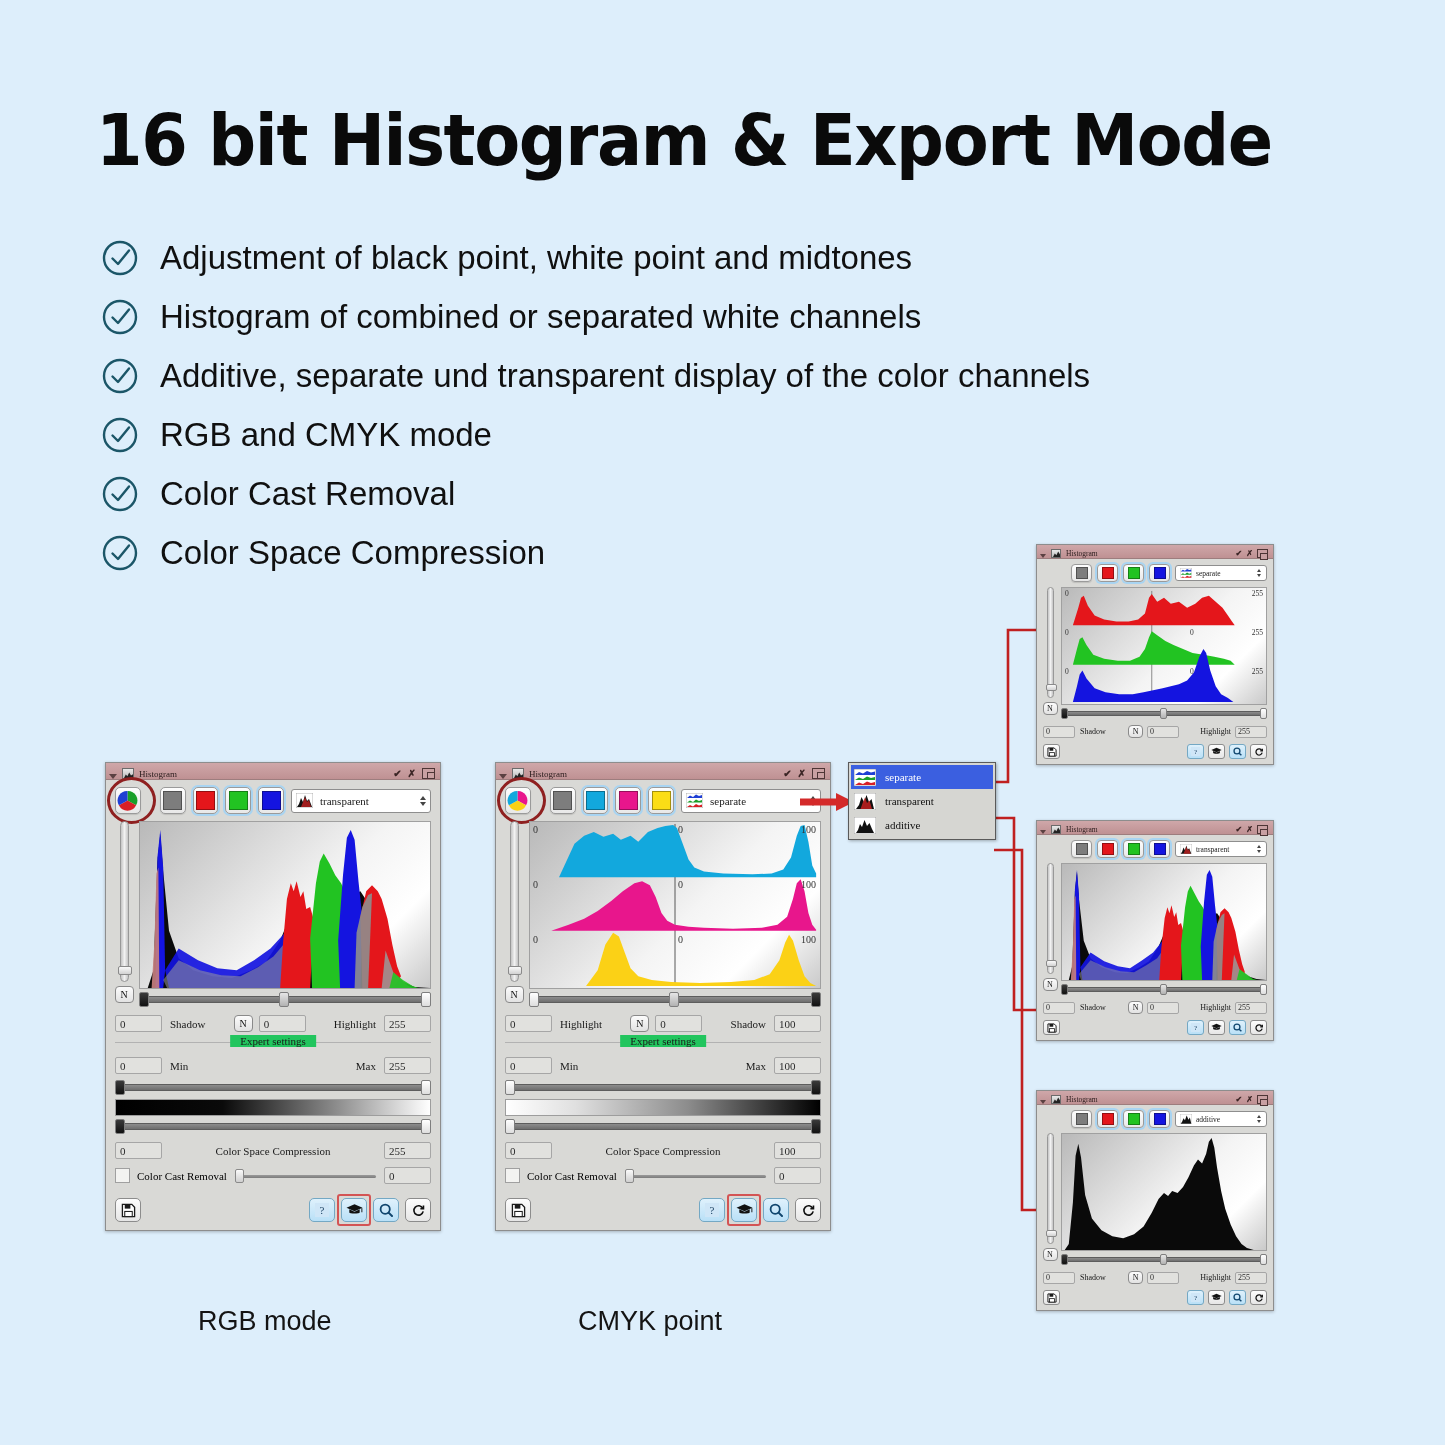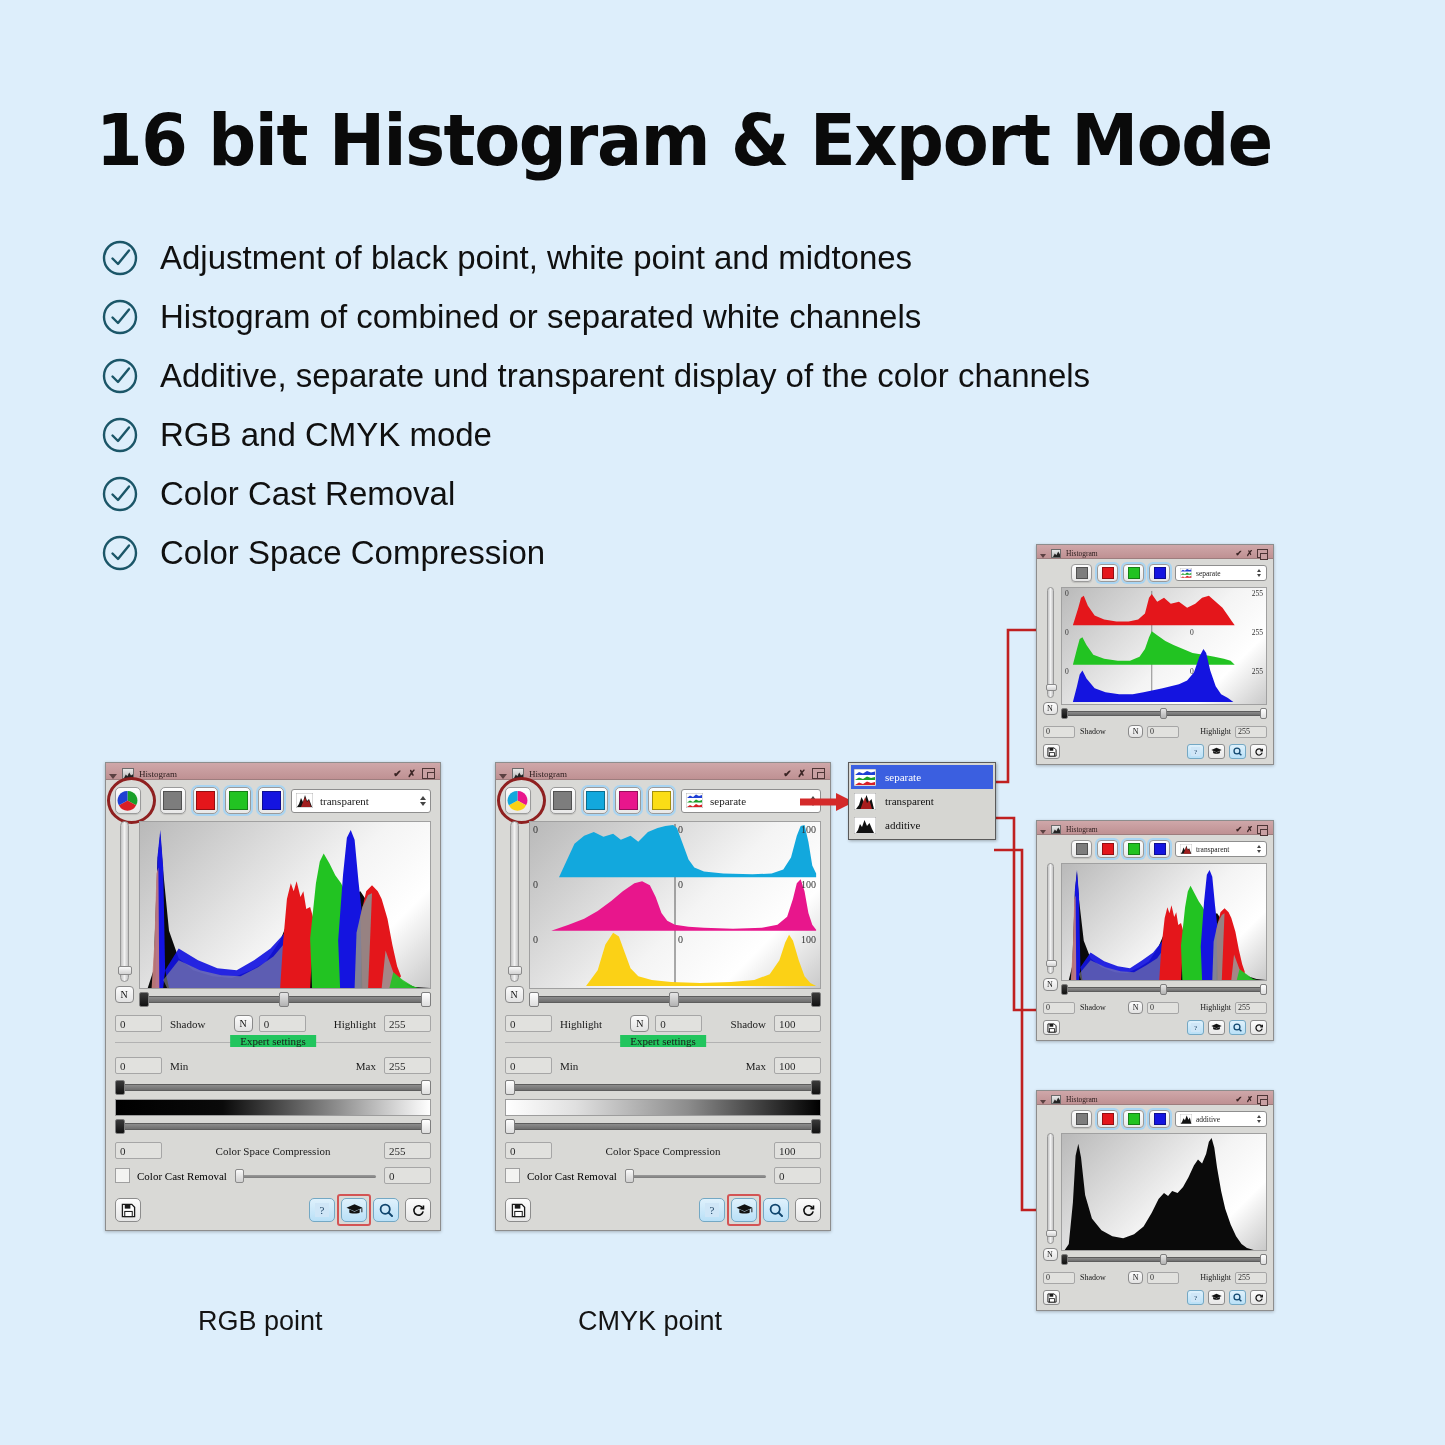--- a/index.html
+++ b/index.html
@@ -611,21 +611,21 @@
       </span>
       <span class="tbtn">
         <svg width="15" height="15" viewBox="0 0 16 16">
             <path d="M12.5 5.5 A5 5 0 1 0 13 9" fill="none" stroke="#111" stroke-width="1.7"></path>
             <path d="M13.3 2.6 L13.3 6 L10 6" fill="none" stroke="#111" stroke-width="1.7"></path>
           </svg>
       </span>
     </div>
   </div>
 </div>
-<div class="caption" style="left:198px; top:1306px;">RGB point</div>
+<div class="caption" style="left:198px; top:1306px;">RGB mode</div>
 
 <div class="dlg" id="cmyk-dlg" style="left:495px; top:762px; width:336px;">
   <div class="dlg-title">
     <span class="tb-arrow"></span>
     <span class="tb-appicon"></span>
     <span class="tb-title-txt">Histogram</span>
     <span class="tb-btns">
       <span class="tb-btn">✔</span>
       <span class="tb-btn">✗</span>
       <span class="tb-restore"></span>

